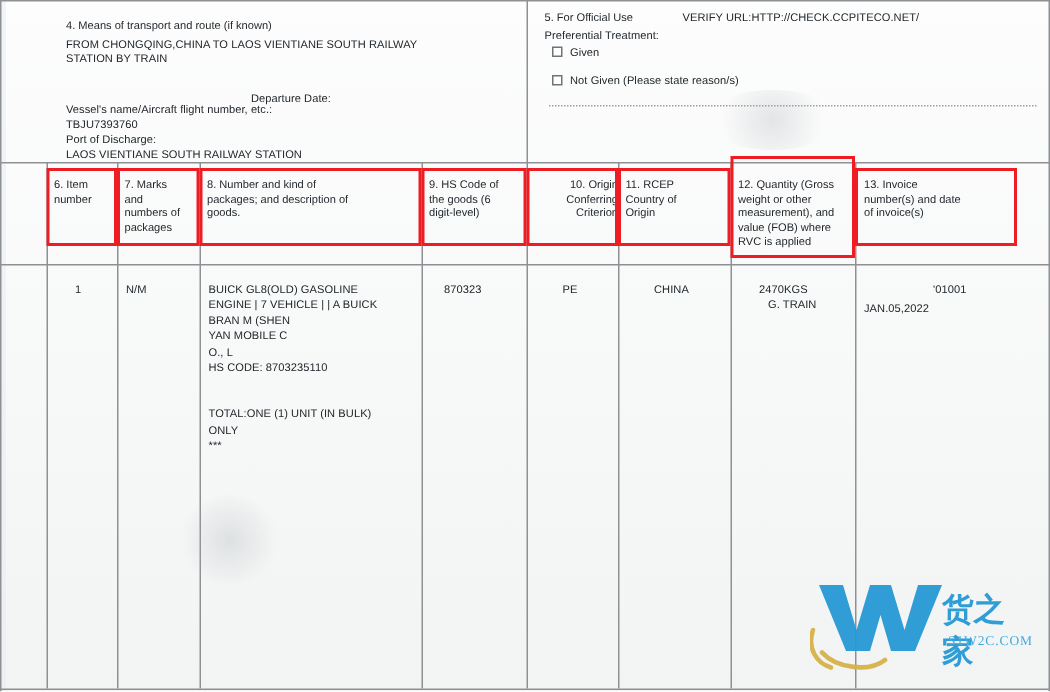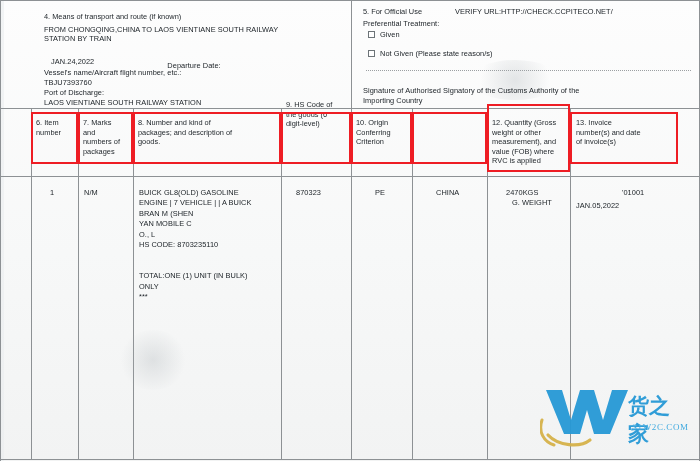--- a/index.html
+++ b/index.html
@@ -107,56 +107,56 @@
   <div class="vline" style="left:487px; top:108px; height:351px;"></div>
   <div class="vline" style="left:570px; top:108px; height:351px;"></div>
 
   <div class="blotch" style="left:118px; top:330px; width:70px; height:60px;"></div>
   <div class="blotch" style="left:470px; top:60px; width:90px; height:40px;"></div>
 
   <div class="hdr-label" style="left:44px; top:12px; width:300px;">4. Means of transport and route (if known)</div>
   <div class="cell" style="left:44px; top:25px; width:300px;">FROM CHONGQING,CHINA  TO LAOS VIENTIANE SOUTH RAILWAY
 STATION  BY TRAIN</div>
   <div class="cell" style="left:44px; top:61px; width:300px;text-align:center;">Departure Date:</div>
-  <div class="cell" style="left:51px; top:57px; width:300px;">JAN.24,2022</div>
   <div class="cell" style="left:44px; top:68px; width:300px;">Vessel's name/Aircraft flight number, etc.:</div>
   <div class="cell" style="left:44px; top:78px; width:300px;">TBJU7393760</div>
   <div class="cell" style="left:44px; top:98px; width:300px;">LAOS VIENTIANE SOUTH RAILWAY STATION</div>
   <div class="cell" style="left:44px; top:88px; width:300px;">Port of Discharge:</div>
 
   <div class="hdr-label" style="left:363px; top:7px; width:160px;">5. For Official Use</div>
   <div class="cell" style="left:455px; top:7px; width:245px;">VERIFY URL:HTTP://CHECK.CCPITECO.NET/</div>
   <div class="cell" style="left:363px; top:19px; width:200px;">Preferential Treatment:</div>
 
   <div class="checkbox" style="left:368px; top:31px;"></div>
   <div class="cell" style="left:380px; top:30px; width:180px;">Given</div>
 
   <div class="checkbox" style="left:368px; top:50px;"></div>
   <div class="cell" style="left:380px; top:49px; width:220px;">Not Given (Please state reason/s)</div>
 
   <div class="dotline" style="left:366px; top:70px; width:325px;"></div>
 
-  <div class="cell" style="left:363px; top:86px; width:320px; line-height:10px;">Signature of Authorised Signatory of the Customs Authority of the
-Importing Country</div>
 
   <div class="hdr-label" style="left:36px; top:118px; width:42px;">6. Item
 number</div>
   <div class="hdr-label" style="left:83px; top:118px; width:50px;">7. Marks
 and
 numbers of
 packages</div>
   <div class="hdr-label" style="left:138px; top:118px; width:140px;">8. Number and kind of
 packages; and description of
 goods.</div>
-  <div class="hdr-label" style="left:286px; top:100px; width:62px;">9. HS Code of
+  <div class="hdr-label" style="left:286px; top:118px; width:62px;">9. HS Code of
 the goods (6
 digit-level)</div>
-  <div class="hdr-label" style="left:356px; top:118px; width:56px;">10. Origin
+  <div class="hdr-label" style="left:356px; top:118px; width:56px;text-align:right;">10. Origin
 Conferring
 Criterion</div>
+  <div class="hdr-label" style="left:417px; top:118px; width:68px;">11. RCEP
+Country of
+Origin</div>
   <div class="hdr-label" style="left:492px; top:118px; width:76px;">12. Quantity (Gross
 weight or other
 measurement), and
 value (FOB) where
 RVC is applied</div>
   <div class="hdr-label" style="left:576px; top:118px; width:86px;">13. Invoice
 number(s) and date
 of invoice(s)</div>
 
   <div class="cell" style="left:50px; top:188px; width:26px;">1</div>
@@ -169,21 +169,21 @@
 HS CODE: 8703235110
 
 
 TOTAL:ONE (1) UNIT (IN BULK)
 ONLY
 ***</div>
   <div class="cell" style="left:296px; top:188px; width:56px;">870323</div>
   <div class="cell" style="left:375px; top:188px; width:40px;">PE</div>
   <div class="cell" style="left:436px; top:188px; width:50px;">CHINA</div>
   <div class="cell" style="left:506px; top:188px; width:62px;">2470KGS</div>
-  <div class="cell" style="left:512px; top:198px; width:62px;">G. WEIGHT</div>
+  <div class="cell" style="left:512px; top:198px; width:62px;">G. TRAIN</div>
   <div class="cell" style="left:622px; top:188px; width:62px;">'01001</div>
   <div class="cell" style="left:576px; top:201px; width:80px;">JAN.05,2022</div>
 
   <div class="redbox" style="left:31px;  top:112px; width:47px;  height:52px;"></div>
   <div class="redbox" style="left:78px;  top:112px; width:55px;  height:52px;"></div>
   <div class="redbox" style="left:133px; top:112px; width:148px; height:52px;"></div>
   <div class="redbox" style="left:281px; top:112px; width:70px;  height:52px;"></div>
   <div class="redbox" style="left:351px; top:112px; width:61px;  height:52px;"></div>
   <div class="redbox" style="left:412px; top:112px; width:75px;  height:52px;"></div>
   <div class="redbox" style="left:487px; top:104px; width:83px;  height:68px;"></div>

